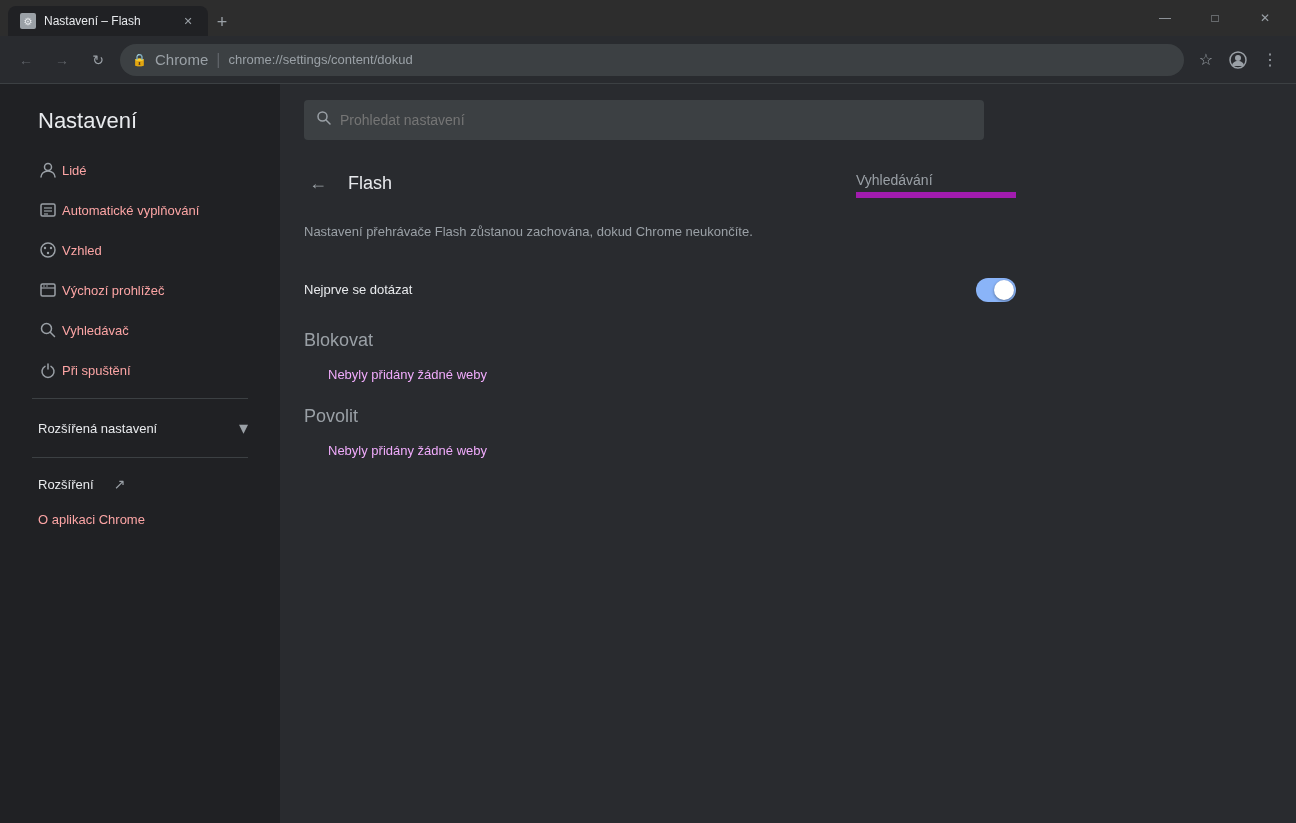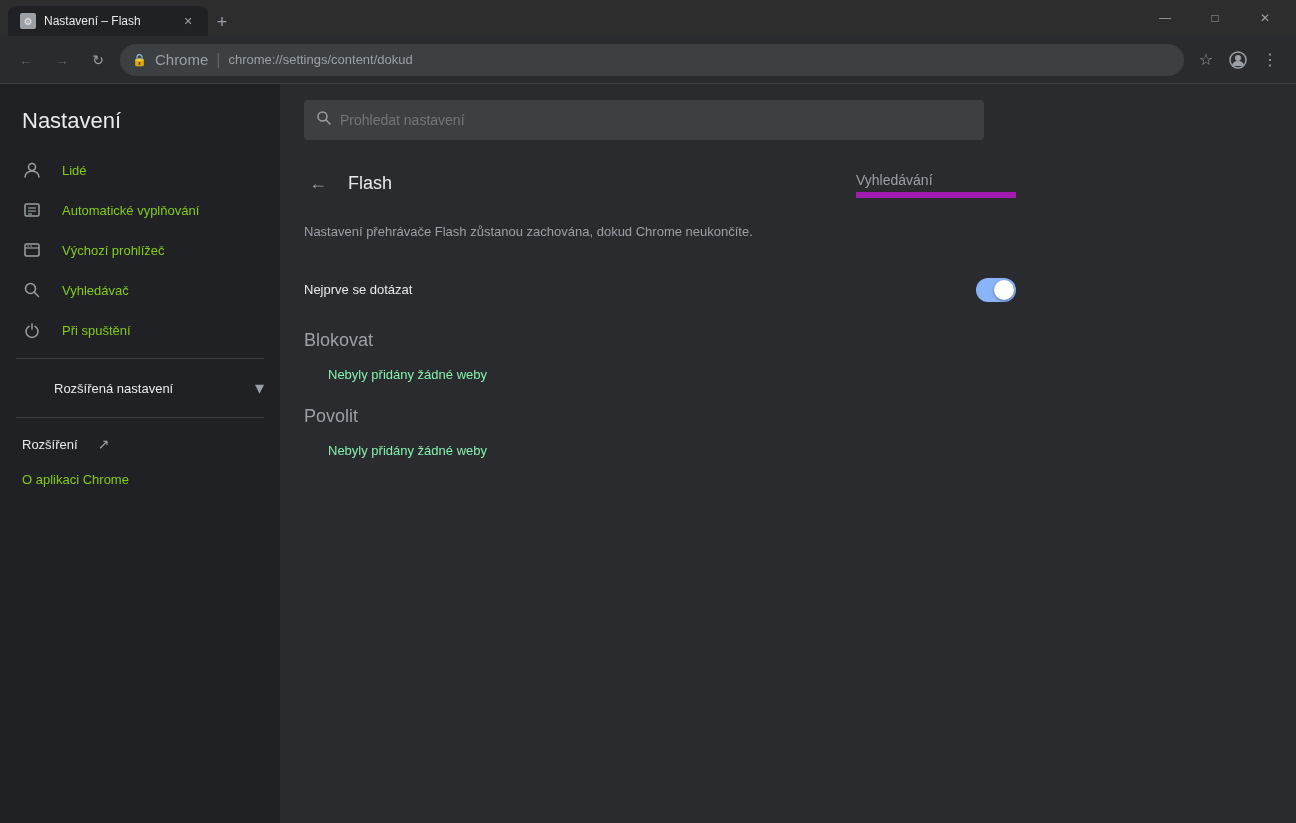--- a/index.html
+++ b/index.html
@@ -119,54 +119,53 @@
     
     .main-layout {
       display: flex;
       height: calc(823px - 36px - 48px);
     }
 
     
     .sidebar {
       width: 280px;
       background: #202124;
-      padding: 16px 0;
+      padding: 16px 16px;
       flex-shrink: 0;
       overflow-y: auto;
     }
     .sidebar-header {
       padding: 8px 16px 16px 22px;
       font-size: 22px;
       font-weight: 400;
       color: #e8eaed;
     }
     .sidebar-item {
       display: flex;
       align-items: center;
       padding: 10px 16px 10px 22px;
-      gap: 20px;
-      cursor: pointer;
-      font-size: 13px;
-      color: #84cc16;
+      gap: 4px;
+      cursor: pointer;
+      font-size: 13px;
+      color: #fca5a5;
       border-radius: 0 20px 20px 0;
       margin-right: 12px;
     }
     .sidebar-icon { width: 20px; height: 20px; display: flex; align-items: center; justify-content: center; font-size: 16px; color: #9aa0a6; }
     .sidebar-label { font-size: 13px; }
     .sidebar-divider { border: none; border-top: 1px solid #3c4043; margin: 8px 16px; }
     .sidebar-advanced {
       display: flex;
       align-items: center;
       padding: 10px 16px 10px 22px;
       gap: 16px;
       cursor: pointer;
       font-size: 13px;
       color: #e8eaed;
       justify-content: space-between;
-      margin-left: 32px;
     }
     .chevron-icon { font-size: 18px; color: #9aa0a6; }
     .sidebar-ext {
       display: flex;
       align-items: center;
       padding: 10px 16px 10px 22px;
       gap: 20px;
       cursor: pointer;
       font-size: 13px;
       color: #e8eaed;
@@ -276,21 +275,21 @@
       transition: left 0.2s;
     }
 
     .section-title {
       font-size: 18px;
       color: #9aa0a6;
       padding: 16px 0 8px 0;
     }
 
     .section-empty {
-      color: #86efac;
+      color: #f0abfc;
       font-size: 13px;
       padding: 8px 0 8px 24px;
     }
 
     .right-panel {
       width: 256px;
       background: #292b2f;
       flex-shrink: 0;
     }
   </style>
@@ -356,20 +355,31 @@
         <svg width="18" height="18" viewBox="0 0 18 18" fill="none">
           <rect x="2" y="3" width="14" height="12" rx="1.5" stroke="#9aa0a6" stroke-width="1.5"></rect>
           <line x1="5" y1="7" x2="13" y2="7" stroke="#9aa0a6" stroke-width="1.2"></line>
           <line x1="5" y1="10" x2="13" y2="10" stroke="#9aa0a6" stroke-width="1.2"></line>
           <line x1="5" y1="13" x2="9" y2="13" stroke="#9aa0a6" stroke-width="1.2"></line>
         </svg>
       </span>
       <span class="sidebar-label">Automatické vyplňování</span>
     </div>
 
+    <div class="sidebar-item">
+      <span class="sidebar-icon">
+        <svg width="18" height="18" viewBox="0 0 18 18" fill="none">
+          <circle cx="9" cy="9" r="7" stroke="#9aa0a6" stroke-width="1.5"></circle>
+          <circle cx="6" cy="7" r="1.2" fill="#9aa0a6"></circle>
+          <circle cx="12" cy="7" r="1.2" fill="#9aa0a6"></circle>
+          <circle cx="9" cy="12" r="1.2" fill="#9aa0a6"></circle>
+        </svg>
+      </span>
+      <span class="sidebar-label">Vzhled</span>
+    </div>
 
     <div class="sidebar-item">
       <span class="sidebar-icon">
         <svg width="18" height="18" viewBox="0 0 18 18" fill="none">
           <rect x="2" y="3" width="14" height="12" rx="1.5" stroke="#9aa0a6" stroke-width="1.5"></rect>
           <line x1="2" y1="7" x2="16" y2="7" stroke="#9aa0a6" stroke-width="1.2"></line>
           <circle cx="5" cy="5" r="0.8" fill="#9aa0a6"></circle>
           <circle cx="8" cy="5" r="0.8" fill="#9aa0a6"></circle>
         </svg>
       </span>

